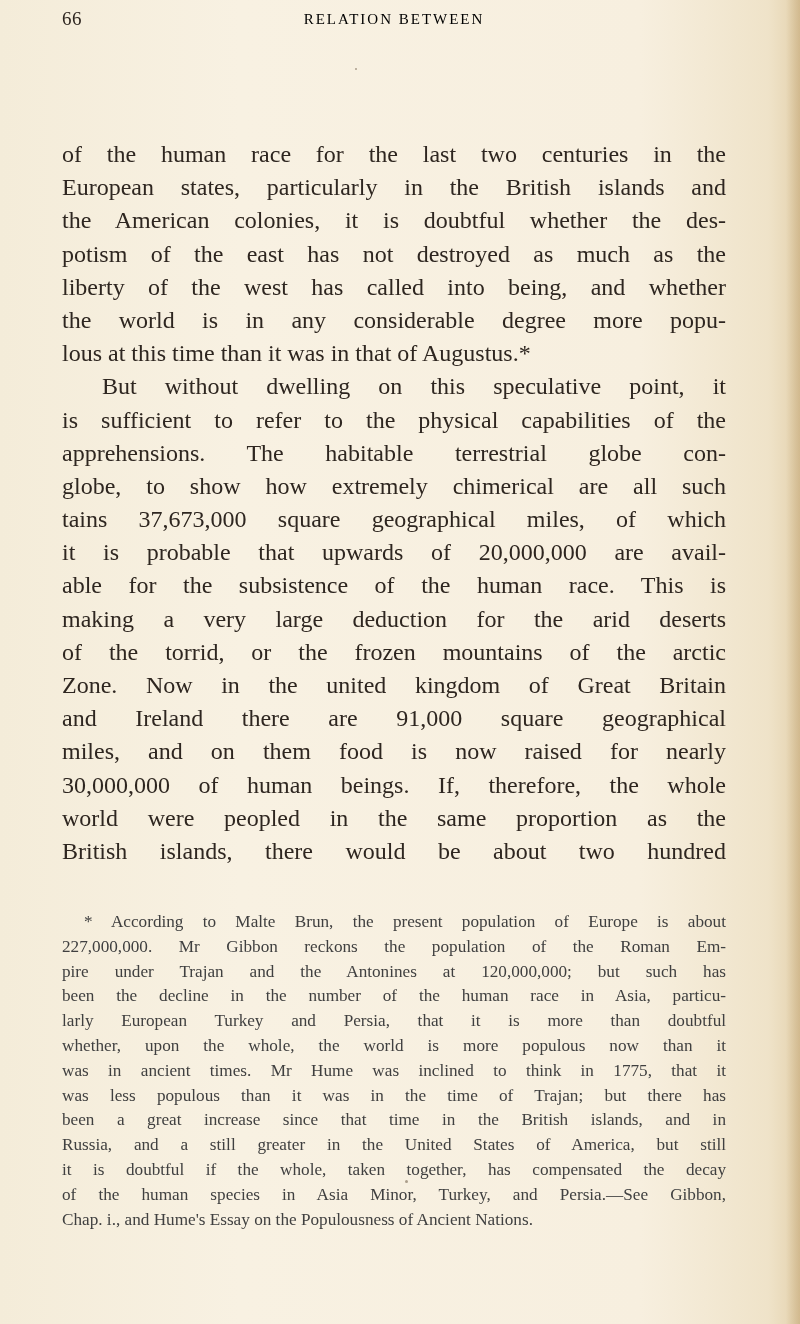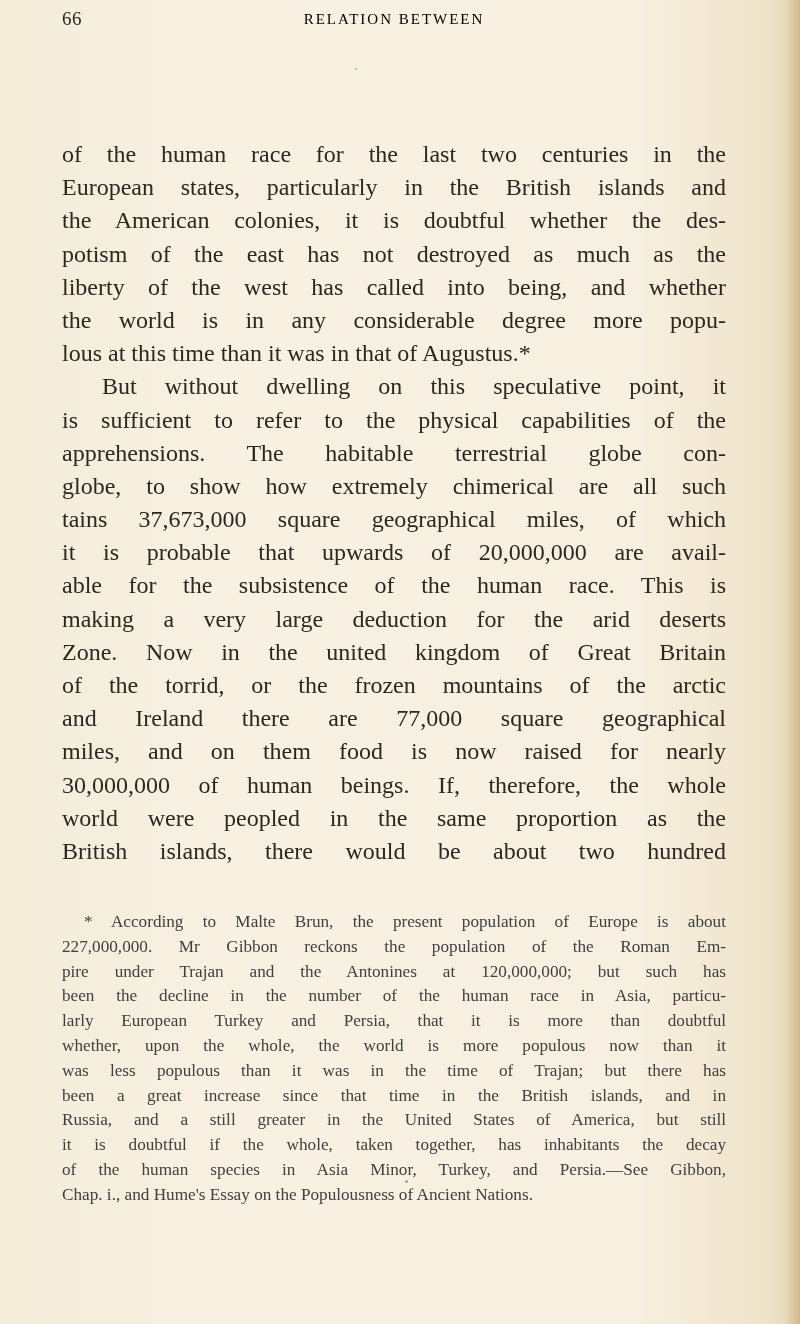--- a/index.html
+++ b/index.html
@@ -49,40 +49,41 @@
     <span class="line">the world is in any considerable degree more popu-</span>
     <span class="line" style="text-align-last:left;">lous at this time than it was in that of Augustus.*</span>
     <span class="line indent">But without dwelling on this speculative point, it</span>
     <span class="line">is sufficient to refer to the physical capabilities of the</span>
     <span class="line">apprehensions. The habitable terrestrial globe con-</span>
     <span class="line">globe, to show how extremely chimerical are all such</span>
     <span class="line">tains 37,673,000 square geographical miles, of which</span>
     <span class="line">it is probable that upwards of 20,000,000 are avail-</span>
     <span class="line">able for the subsistence of the human race. This is</span>
     <span class="line">making a very large deduction for the arid deserts</span>
+    <span class="line">of the torrid, or the frozen mountains of the arctic</span>
     <span class="line">Zone. Now in the united kingdom of Great Britain</span>
-    <span class="line">of the torrid, or the frozen mountains of the arctic</span>
-    <span class="line">and Ireland there are 77,000 square geographical</span>
+    <span class="line">and Ireland there are 91,000 square geographical</span>
     <span class="line">miles, and on them food is now raised for nearly</span>
     <span class="line">30,000,000 of human beings. If, therefore, the whole</span>
     <span class="line">world were peopled in the same proportion as the</span>
     <span class="line">British islands, there would be about two hundred</span>
   </div>
 
   <div class="footnote" style="top:910px;">
     <span class="fn-line indent">* According to Malte Brun, the present population of Europe is about</span>
     <span class="fn-line">227,000,000. Mr Gibbon reckons the population of the Roman Em-</span>
     <span class="fn-line">pire under Trajan and the Antonines at 120,000,000; but such has</span>
     <span class="fn-line">been the decline in the number of the human race in Asia, particu-</span>
     <span class="fn-line">larly European Turkey and Persia, that it is more than doubtful</span>
     <span class="fn-line">whether, upon the whole, the world is more populous now than it</span>
+    <span class="fn-line">was in ancient times. Mr Hume was inclined to think in 1775, that it</span>
     <span class="fn-line">was less populous than it was in the time of Trajan; but there has</span>
     <span class="fn-line">been a great increase since that time in the British islands, and in</span>
     <span class="fn-line">Russia, and a still greater in the United States of America, but still</span>
-    <span class="fn-line">it is doubtful if the whole, taken together, has inhabitants the decay</span>
+    <span class="fn-line">it is doubtful if the whole, taken together, has compensated the decay</span>
     <span class="fn-line">of the human species in Asia Minor, Turkey, and Persia.—See Gibbon,</span>
     <span class="fn-line last">Chap. i., and Hume's Essay on the Populousness of Ancient Nations.</span>
   </div>
 
   <div class="speck" style="left:405px;top:1180px;"></div>
   <div class="speck" style="left:355px;top:68px;width:2px;height:2px;"></div>
   <div class="edge-shadow"></div>
 </div>
 
 </body></html>

